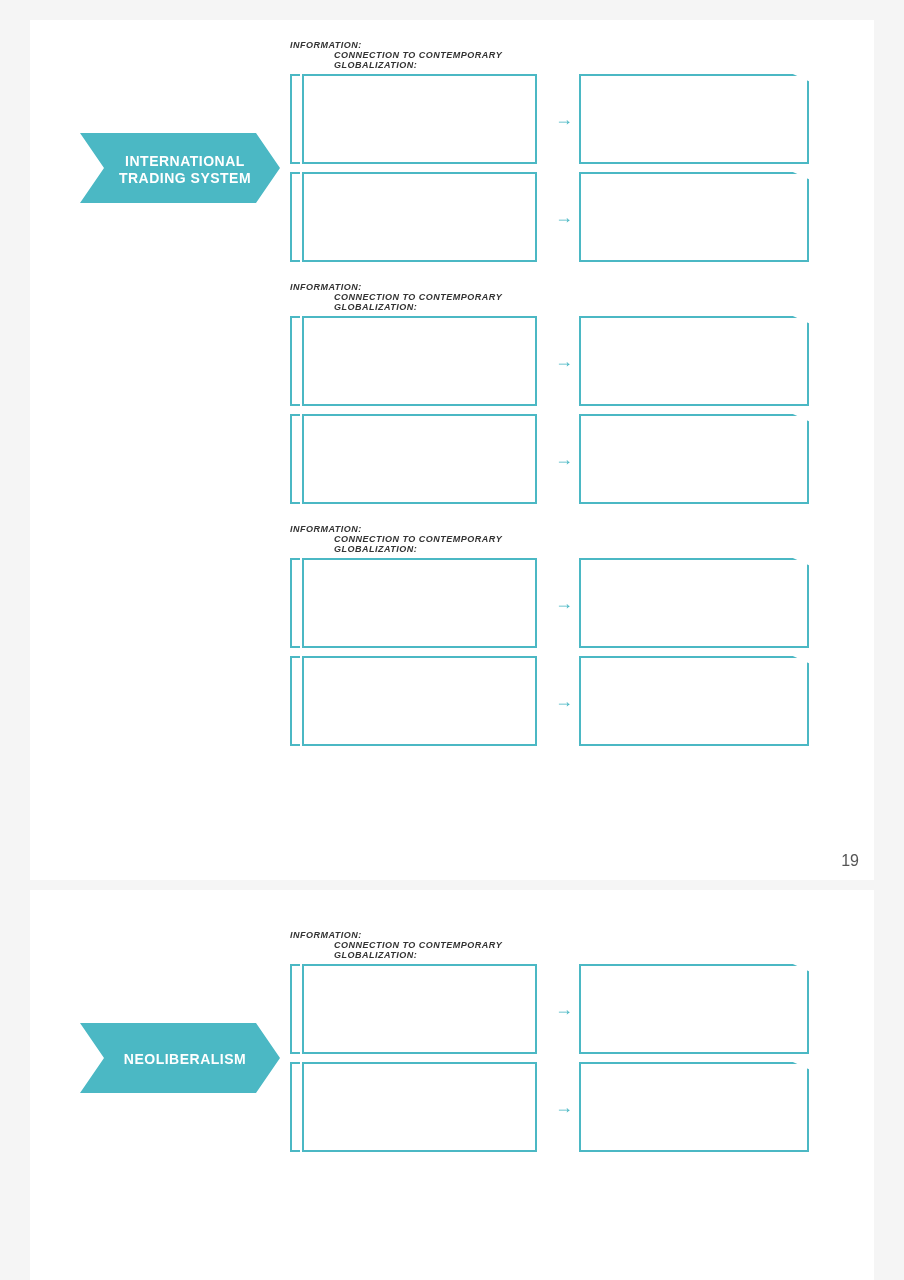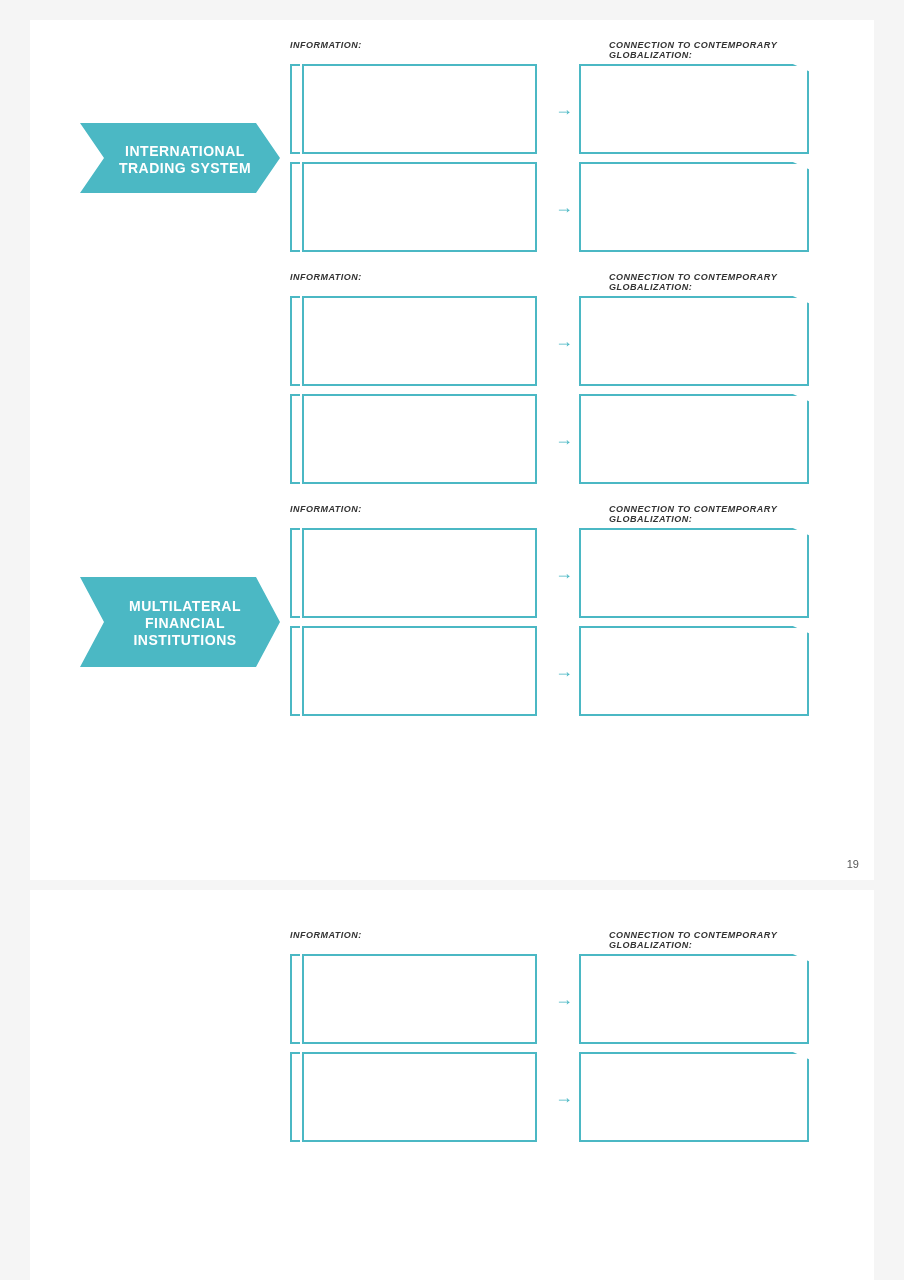--- a/index.html
+++ b/index.html
@@ -26,21 +26,21 @@
 
     .section {
       margin-bottom: 20px;
       position: relative;
       display: flex;
       flex-direction: column;
     }
 
     .section-header {
       display: flex;
-      flex-direction: row;
+      flex-direction: column;
       margin-bottom: 4px;
       padding-left: 240px;
     }
 
     .col-label {
       font-size: 9px;
       font-weight: bold;
       font-style: italic;
       color: #333;
       letter-spacing: 0.5px;
@@ -145,21 +145,21 @@
       background: #fff;
       clip-path: polygon(0% 0%, 93% 0%, 100% 8%, 100% 100%, 0% 100%);
       position: relative;
     }
 
     
     .page-number {
       position: absolute;
       bottom: 10px;
       right: 15px;
-      font-size: 11px;
+      font-size: 16px;
       color: #555;
     }
 
     
     .page2 {
       background: #fff;
       margin: 5px 30px;
       padding: 40px 20px 30px 20px;
       position: relative;
       min-height: 400px;
@@ -230,21 +230,20 @@
         </div>
       </div>
     </div>
 
     <div class="section">
       <div class="section-header">
         <div class="col-label col-info-label">INFORMATION:</div>
         <div class="col-label col-connection-label">CONNECTION TO CONTEMPORARY GLOBALIZATION:</div>
       </div>
       <div class="section-body">
-        <div class="tag-label tall">MULTILATERAL<br>FINANCIAL<br>INSTITUTIONS</div>
         <div class="rows-container">
 
           <div class="box-row">
             <div class="bracket-box">
               <div class="bracket"></div>
               <div class="info-box"></div>
             </div>
             <div class="arrow-connector">→</div>
             <div class="connection-box"></div>
           </div>
@@ -265,20 +264,21 @@
   </div>
 
   <div class="page2">
 
     <div class="section">
       <div class="section-header">
         <div class="col-label col-info-label">INFORMATION:</div>
         <div class="col-label col-connection-label">CONNECTION TO CONTEMPORARY GLOBALIZATION:</div>
       </div>
       <div class="section-body">
+        <div class="tag-label">NEOLIBERALISM</div>
         <div class="rows-container">
 
           <div class="box-row">
             <div class="bracket-box">
               <div class="bracket"></div>
               <div class="info-box"></div>
             </div>
             <div class="arrow-connector">→</div>
             <div class="connection-box"></div>
           </div>

